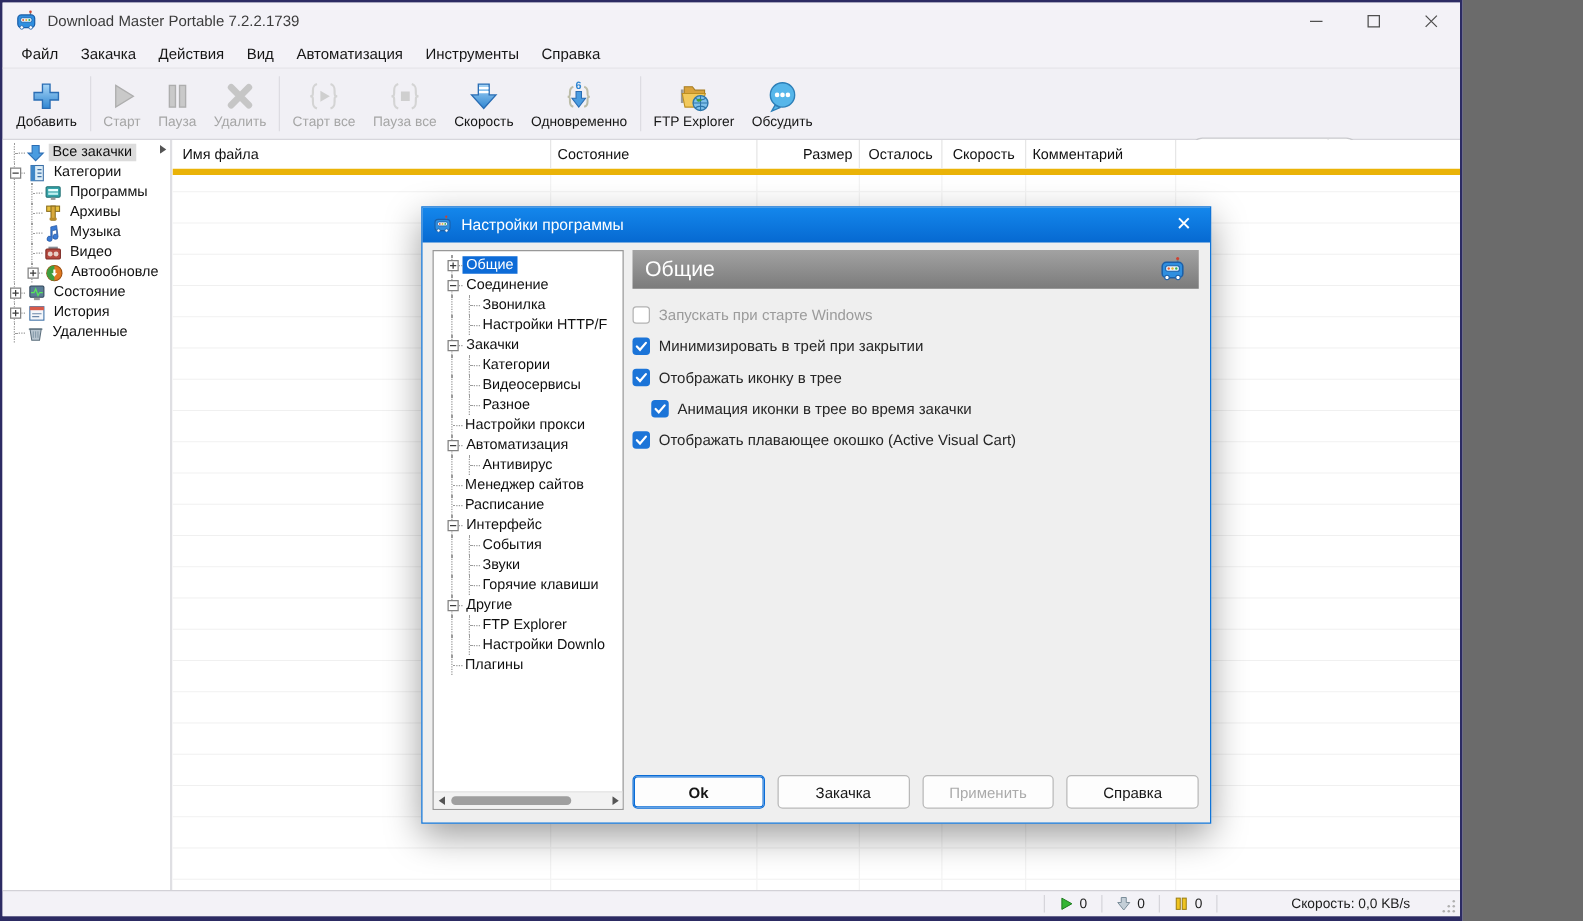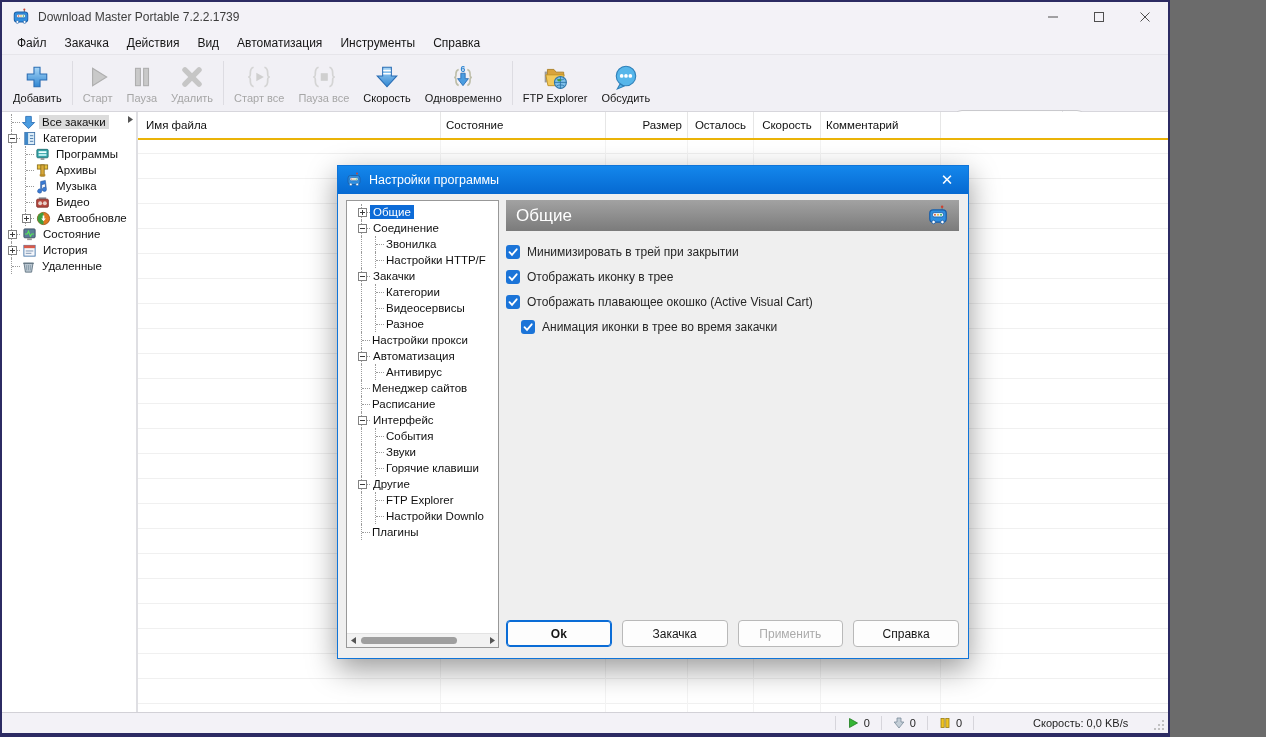--- a/index.html
+++ b/index.html
@@ -60,21 +60,21 @@
   .tree-row.sel-inactive .tree-label{background:#dcdcdc;}
   .tree-row.sel .tree-label{background:#0d6bd7;color:#fff;}
 
   .hscroll{height:14px;background:#f2f2f2;border-top:1px solid #e3e3e3;position:relative;flex:none;}
   .hs-arrow{position:absolute;top:0;bottom:0;width:12px;display:flex;align-items:center;justify-content:center;}
   .hs-arrow svg{width:7px;height:7px;}
   .hs-arrow.left{left:0;} .hs-arrow.right{right:0;}
   .hs-thumb{position:absolute;left:14px;top:3px;bottom:3px;background:#9f9f9f;border-radius:5px;}
 
   .list{flex:1;position:relative;overflow:hidden;background:#fff;}
-  .list-header{height:28px;display:flex;font-size:11.5px;color:#101010;background:#fff;border-bottom:2px solid #eab308;}
+  .list-header{height:28px;display:flex;font-size:11.5px;color:#101010;background:#fff;border-bottom:5px solid #eab308;}
   .col{display:flex;align-items:center;border-right:1px solid #e6e6e6;padding:0 5px;flex:none;}
   .col.filler{flex:1;border-right:none;}
   .list-body{position:absolute;top:28px;left:0;right:0;bottom:0;
     background-image:linear-gradient(#f0f0f0 1px,transparent 1px);background-size:100% 25px;background-position:0 13px;}
   .vline{position:absolute;top:0;bottom:0;width:1px;background:#f3f3f3;}
 
   
   .statusbar{position:absolute;left:0;right:0;bottom:0;height:21px;background:#f3f2f7;border-top:1px solid #d2d1d7;
     display:flex;align-items:center;font-size:11px;color:#1d1d1d;}
   .sb-spacer{flex:1;}
@@ -661,51 +661,55 @@
               <rect x="4" y="5.5" width="8" height="3.2" rx="1.2" fill="#e8f4fc" stroke="#1b5fa8" stroke-width="0.6"></rect>
               <circle cx="5.8" cy="7.1" r="0.7" fill="#e85c30"></circle>
               <circle cx="8" cy="7.1" r="0.7" fill="#e8b330"></circle>
               <circle cx="10.2" cy="7.1" r="0.7" fill="#30b058"></circle>
               <circle cx="4.8" cy="12.4" r="1.3" fill="#fff" stroke="#1b5fa8" stroke-width="0.6"></circle>
               <circle cx="11.2" cy="12.4" r="1.3" fill="#fff" stroke="#1b5fa8" stroke-width="0.6"></circle>
             </svg>
           </span>
       </div>
       <div class="cb-list" id="cb-list">
+          <div class="cb-row disabled">
+            <span class="cb unchecked"></span>
+            <span class="cb-label">Запускать при старте Windows</span>
+          </div>
           <div class="cb-row">
             <span class="cb checked">
               <svg viewBox="0 0 10 10">
                 <path d="M1.5 5.2L4 7.8 8.7 2.3" fill="none" stroke="#fff" stroke-width="1.8" stroke-linecap="round"></path>
               </svg>
             </span>
             <span class="cb-label">Минимизировать в трей при закрытии</span>
           </div>
           <div class="cb-row">
             <span class="cb checked">
               <svg viewBox="0 0 10 10">
                 <path d="M1.5 5.2L4 7.8 8.7 2.3" fill="none" stroke="#fff" stroke-width="1.8" stroke-linecap="round"></path>
               </svg>
             </span>
             <span class="cb-label">Отображать иконку в трее</span>
           </div>
+          <div class="cb-row indent">
+            <span class="cb checked">
+              <svg viewBox="0 0 10 10">
+                <path d="M1.5 5.2L4 7.8 8.7 2.3" fill="none" stroke="#fff" stroke-width="1.8" stroke-linecap="round"></path>
+              </svg>
+            </span>
+            <span class="cb-label">Анимация иконки в трее во время закачки</span>
+          </div>
           <div class="cb-row">
             <span class="cb checked">
               <svg viewBox="0 0 10 10">
                 <path d="M1.5 5.2L4 7.8 8.7 2.3" fill="none" stroke="#fff" stroke-width="1.8" stroke-linecap="round"></path>
               </svg>
             </span>
             <span class="cb-label">Отображать плавающее окошко (Active Visual Cart)</span>
-          </div>
-          <div class="cb-row indent">
-            <span class="cb checked">
-              <svg viewBox="0 0 10 10">
-                <path d="M1.5 5.2L4 7.8 8.7 2.3" fill="none" stroke="#fff" stroke-width="1.8" stroke-linecap="round"></path>
-              </svg>
-            </span>
-            <span class="cb-label">Анимация иконки в трее во время закачки</span>
           </div>
         </div>
       <div class="dlg-buttons" id="dlg-buttons">
           <div class="dlg-btn default">Ok</div>
           <div class="dlg-btn">Закачка</div>
           <div class="dlg-btn disabled">Применить</div>
           <div class="dlg-btn">Справка</div>
         </div>
     </div>
   </div>

